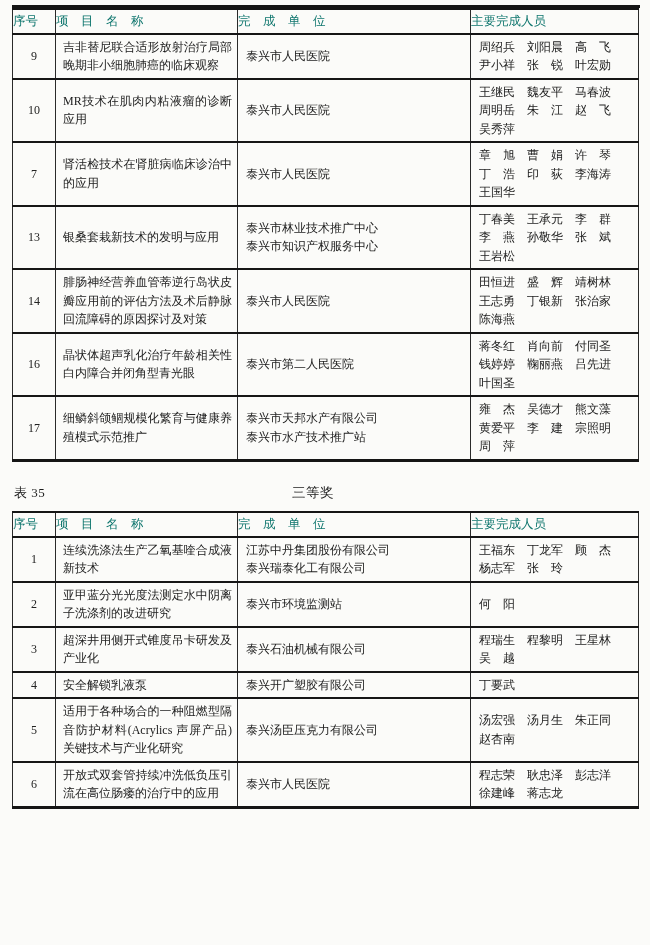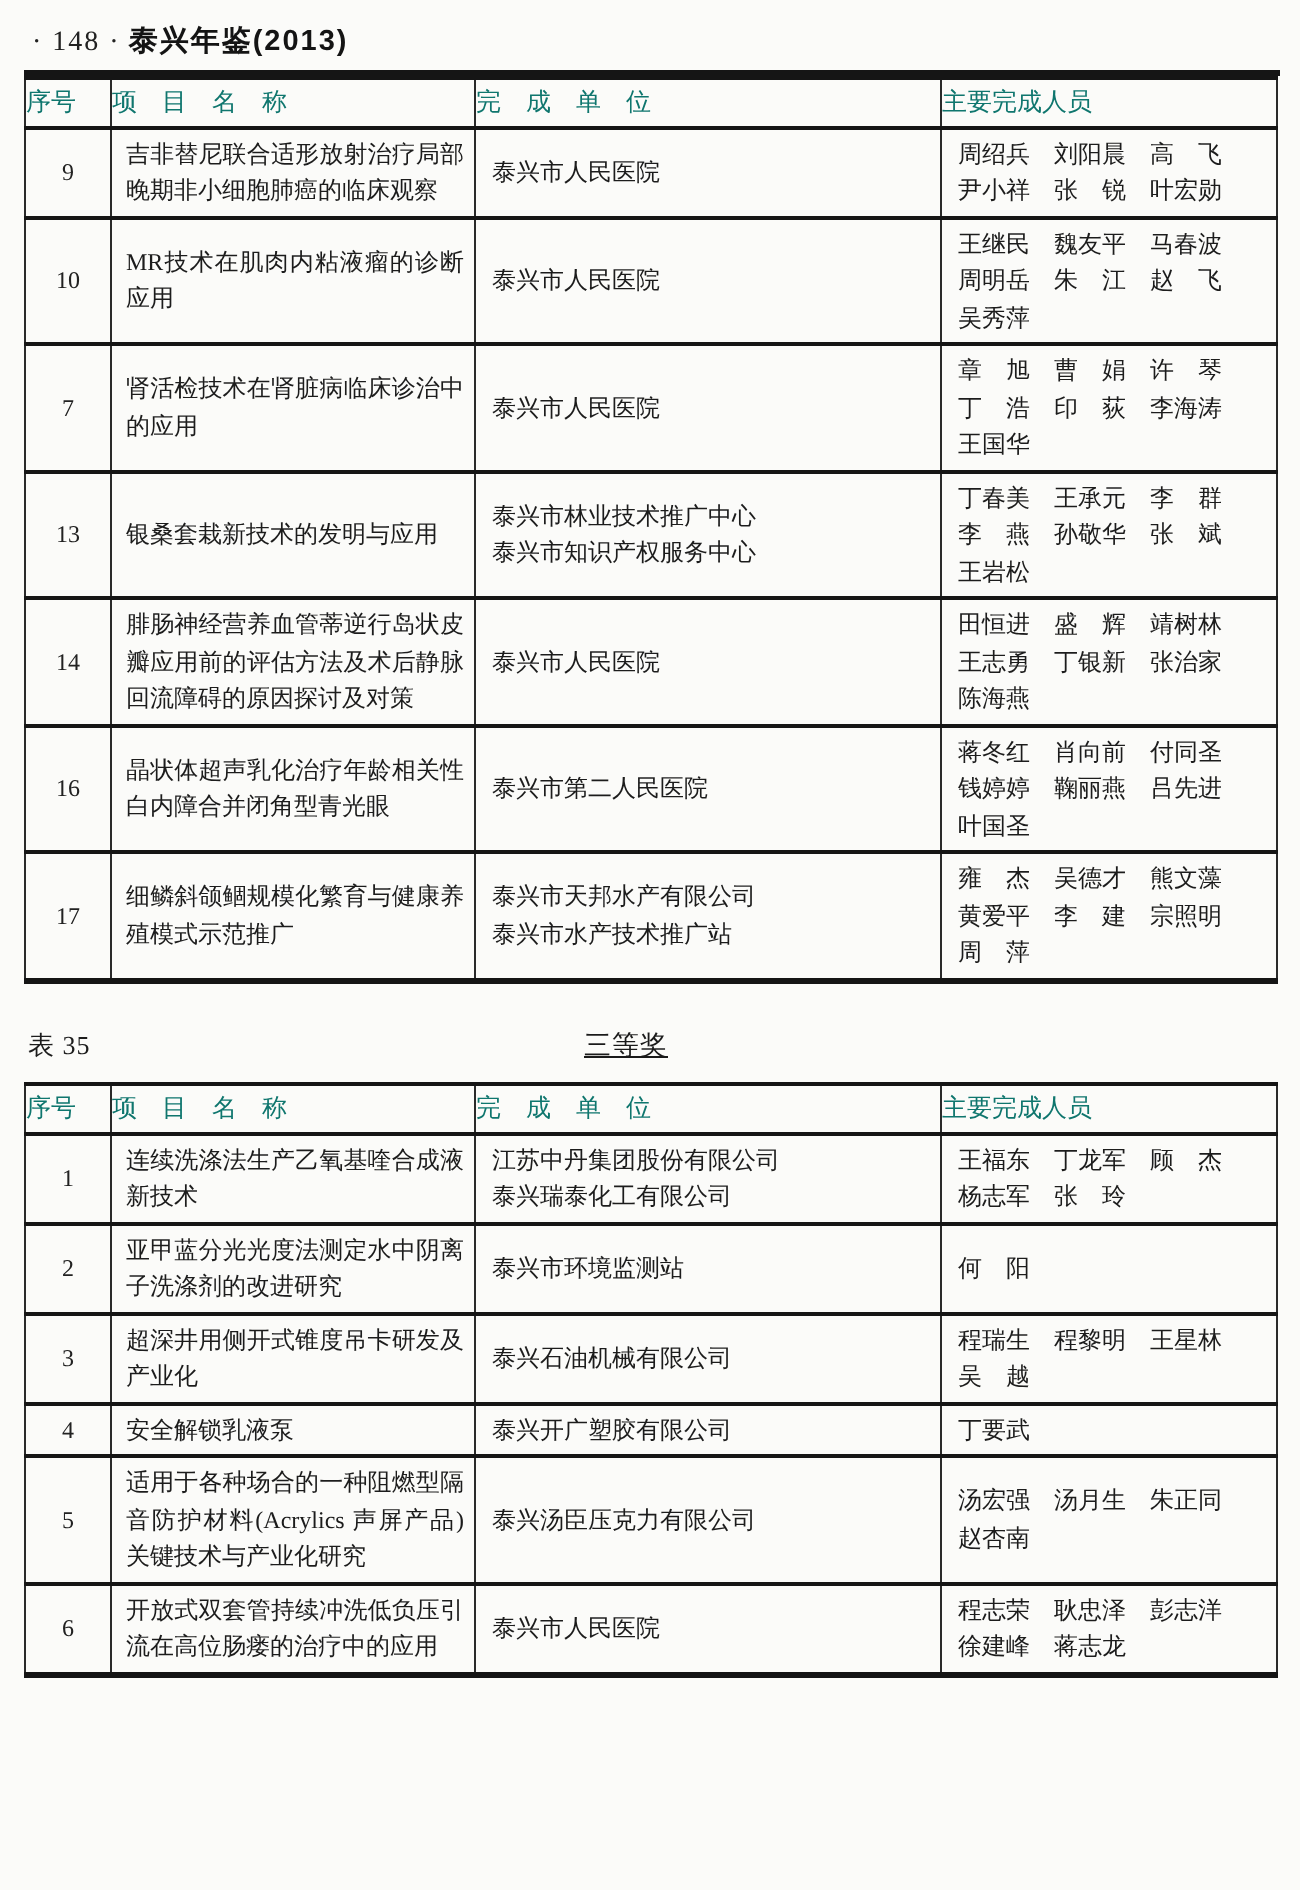--- a/index.html
+++ b/index.html
@@ -31,21 +31,21 @@
   .tbl-caption {
     font-size: 13px; margin: 14px 0 9px 14px; color: #222;
     letter-spacing: 0.5px;
   }
   .t35-caption-row {
     position: relative; margin: 22px 0 9px 14px; font-size: 13px;
     letter-spacing: 0.5px;
   }
   .t35-title {
     position: absolute; left: 0; right: 38px; text-align: center;
-    font-size: 13.5px; color: #1a1a1a; text-decoration: underline;
+    font-size: 13.5px; color: #1a1a1a;
   }
 
   table {
     width: 626px; margin-left: 12px;
     border-collapse: collapse; table-layout: fixed;
     border-top: 2px solid #151515;
     border-bottom: 3px solid #151515;
   }
   col.c-no   { width: 43px; }
   col.c-name { width: 182px; }
@@ -74,24 +74,20 @@
   tr.h1 td { height: 23px; }
   tr.h2 td { height: 42px; }
   tr.h3 td { height: 56px; }
   tr.h2b td { height: 45px; }
 </style>
 </head>
 <body>
 
 <div class="page">
 
-  <div class="running-head">
-    <span class="page-no">· 148 ·</span>
-    <span class="book-title">泰兴年鉴(2013)</span>
-  </div>
   <div class="head-rule"></div>
 
 
   <table>
     <colgroup>
         <col class="c-no">
         <col class="c-name">
         <col class="c-unit">
         <col class="c-ppl">
       </colgroup>

